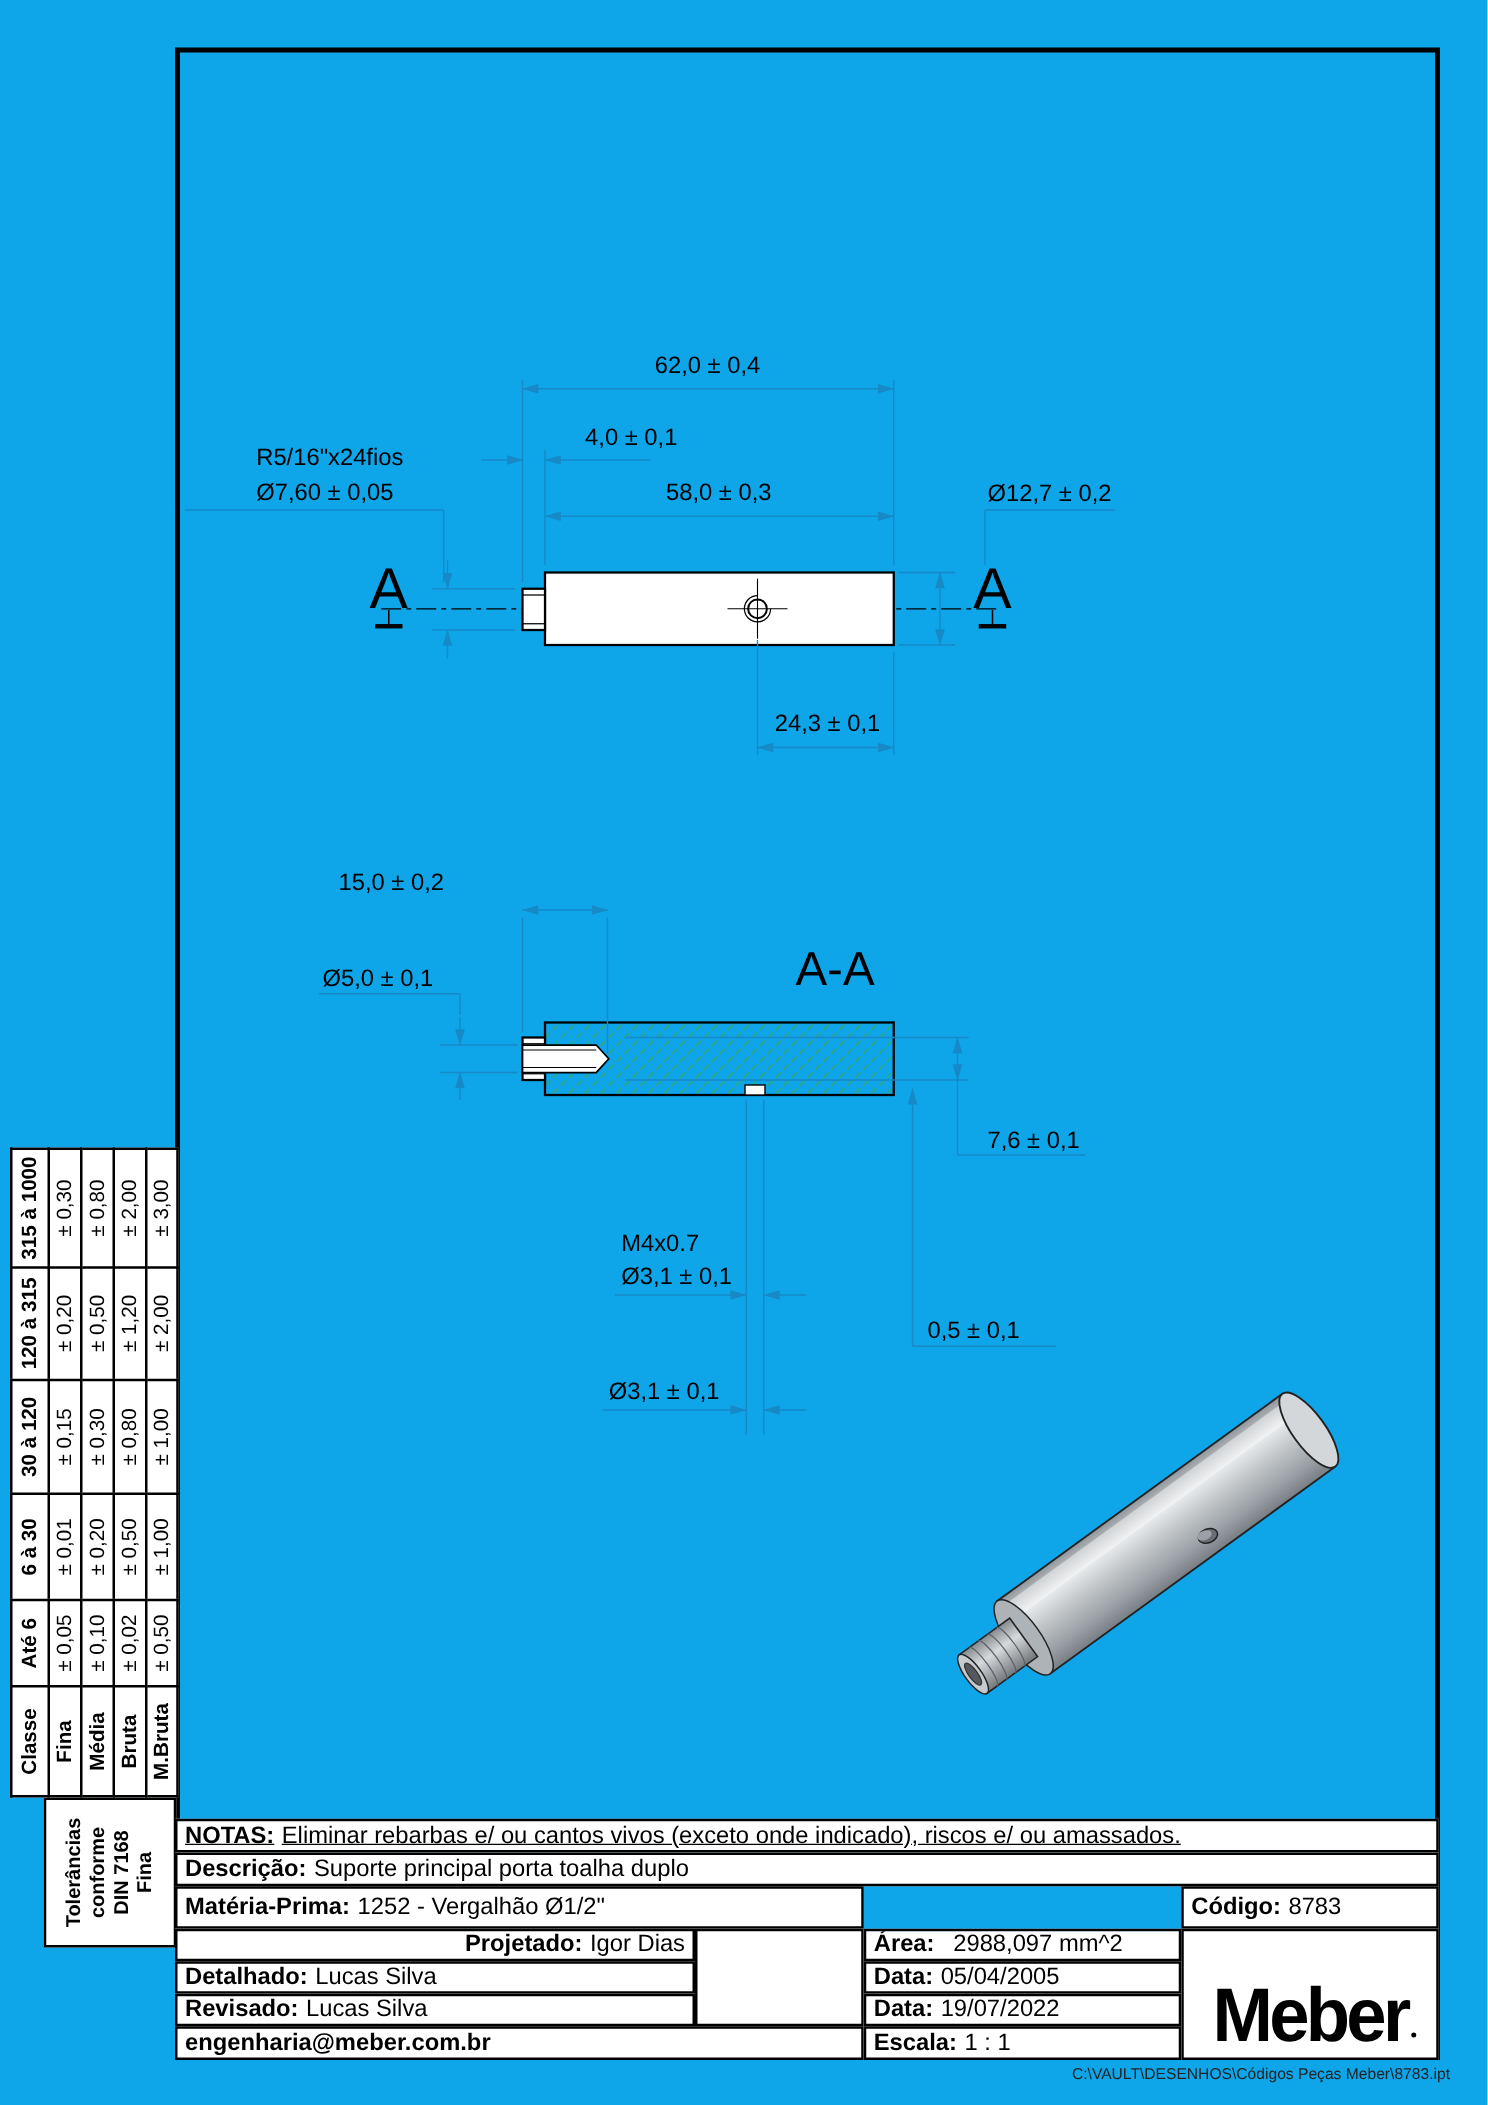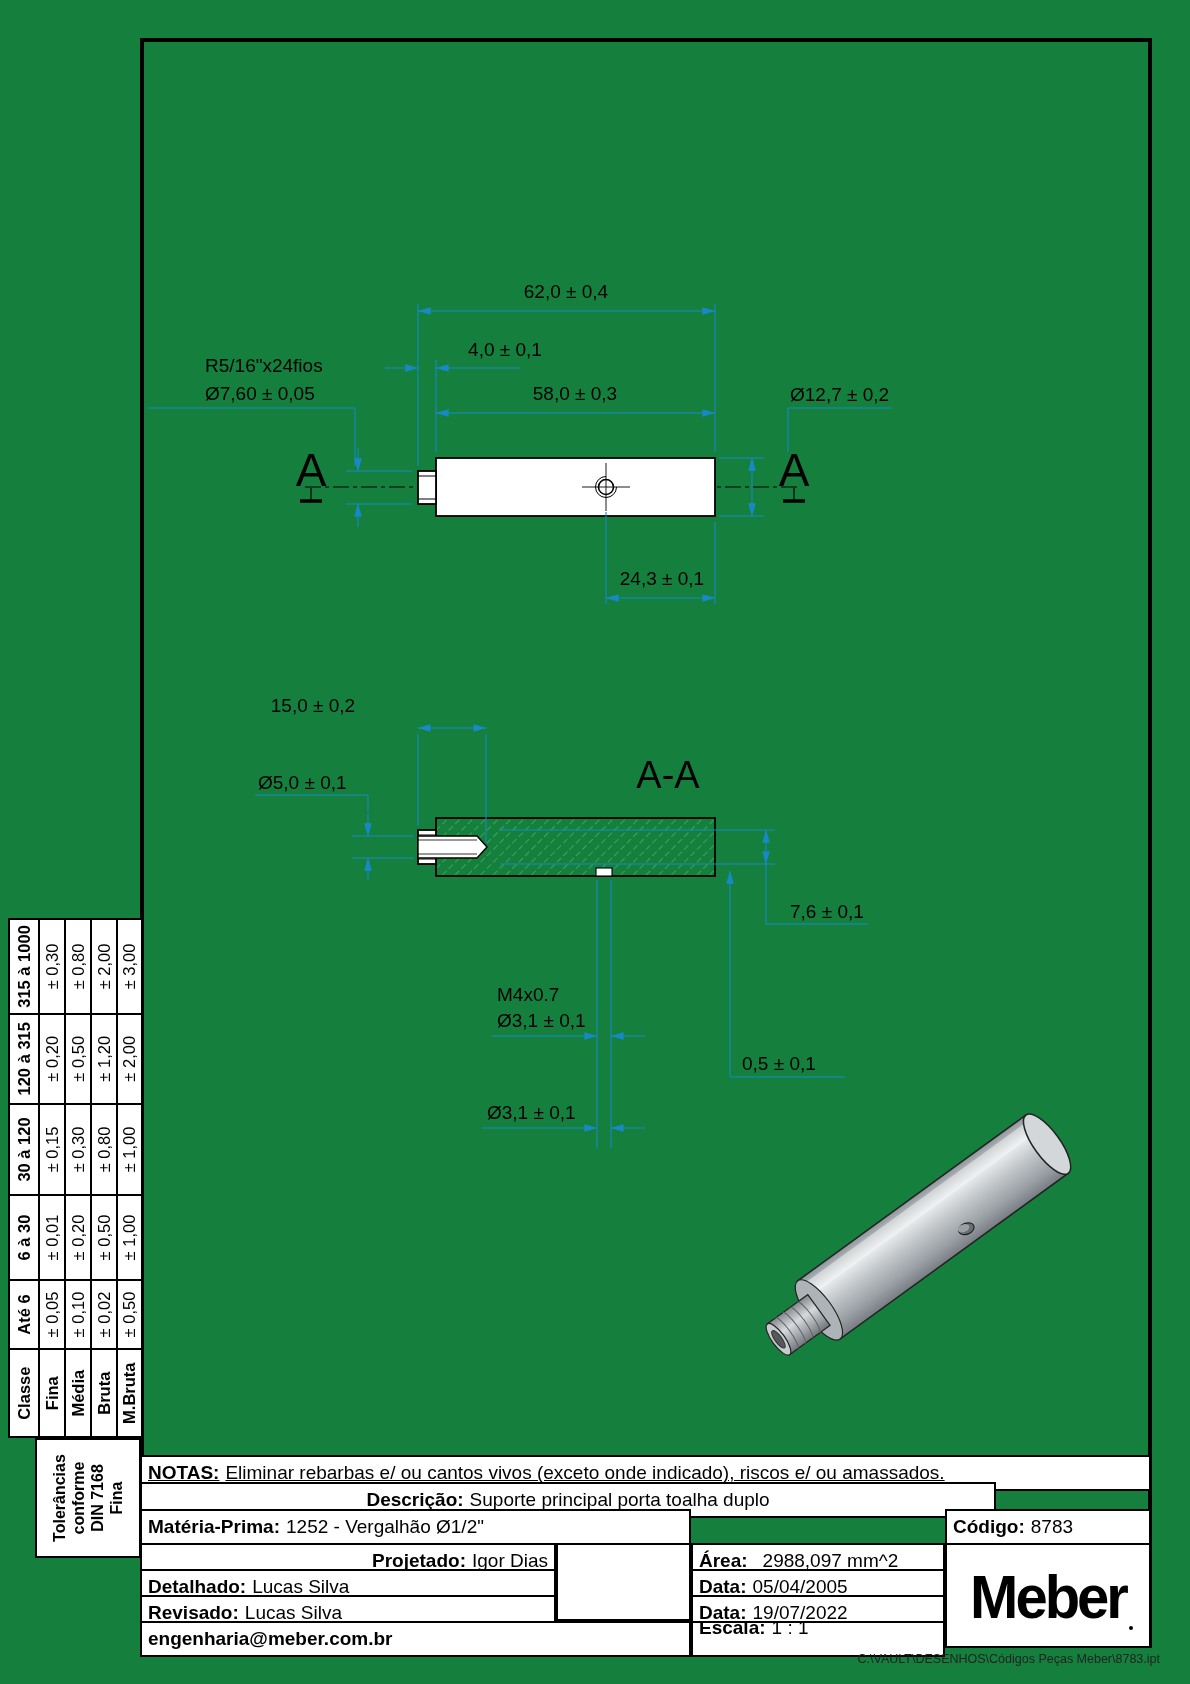--- a/index.html
+++ b/index.html
@@ -1,25 +1,25 @@
 <!DOCTYPE html>
 <html><head>
 <meta charset="utf-8">
 <style>
   html,body{margin:0;padding:0;background:#fff;}
-  #page{position:relative;width:1190px;height:1684px;background:#15803d;overflow:hidden;
+  #page{position:relative;width:1190px;height:1684px;background:#0ea5e9;overflow:hidden;
         font-family:"Liberation Sans",sans-serif;color:#000;}
   .abs{position:absolute;box-sizing:border-box;}
   
   #sheet-border{left:140px;top:38px;width:1012px;height:1610px;border:4px solid #000;}
   
   #draw{left:0;top:0;}
   
   .tb-cell{border:2px solid #000;font-size:19px;display:flex;align-items:center;
-           padding:16px 6px;white-space:nowrap;overflow:hidden;background:#fff;}
+           padding:0 6px;white-space:nowrap;overflow:hidden;background:#fff;}
   .tb-cell b{font-weight:bold;margin-right:6px;}
   .tb-underline{text-decoration:underline;}
   #logo-cell{justify-content:center;align-items:flex-end;}
   #logo-text{font-size:58px;font-weight:bold;letter-spacing:-3px;transform:scaleY(1.05);}
   #logo-dot{position:absolute;right:16px;bottom:16px;width:4px;height:4px;background:#000;border-radius:50%;}
   #file-path{left:720px;top:1652px;width:440px;font-size:12.5px;color:#222;text-align:right;
              font-family:"Liberation Sans",sans-serif;}
   
   #tol-wrap{left:8px;top:1558px;width:640px;height:133px;transform:rotate(-90deg);
             transform-origin:0 0;}
@@ -252,21 +252,21 @@
         <td>± 2,00</td>
         <td>± 3,00</td>
       </tr>
     </tbody>
       </table>
   </div>
 
   <div class="abs tb-cell" style="left:140px;top:1455px;width:1011px;height:27px;">
     <span class="tb-underline"><b>NOTAS:</b><span>Eliminar rebarbas e/ ou cantos vivos (exceto onde indicado), riscos e/ ou amassados.</span></span>
   </div>
-  <div class="abs tb-cell" style="left:140px;top:1482px;width:856px;height:27px;justify-content:center;">
+  <div class="abs tb-cell" style="left:140px;top:1482px;width:1011px;height:27px;">
     <b>Descrição:</b>
     <span>Suporte principal porta toalha duplo</span>
   </div>
 
   <div class="abs tb-cell" style="left:140px;top:1509px;width:551px;height:34px;">
     <b>Matéria-Prima:</b>
     <span>1252 - Vergalhão Ø1/2"</span>
   </div>
   <div class="abs tb-cell" style="left:945px;top:1509px;width:206px;height:34px;">
     <b>Código:</b>

